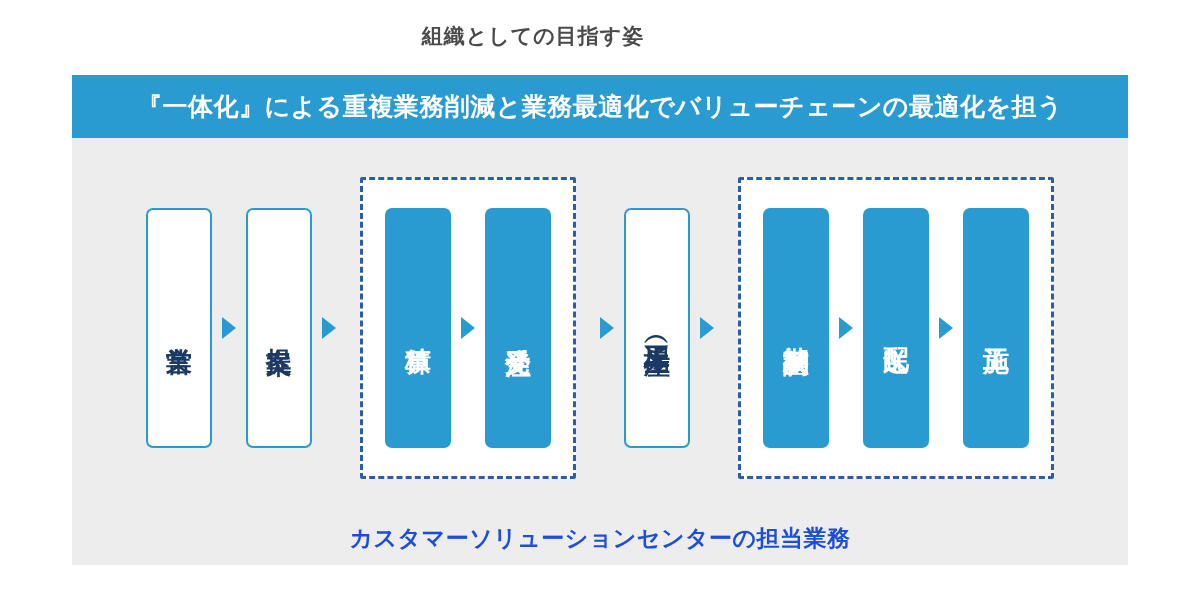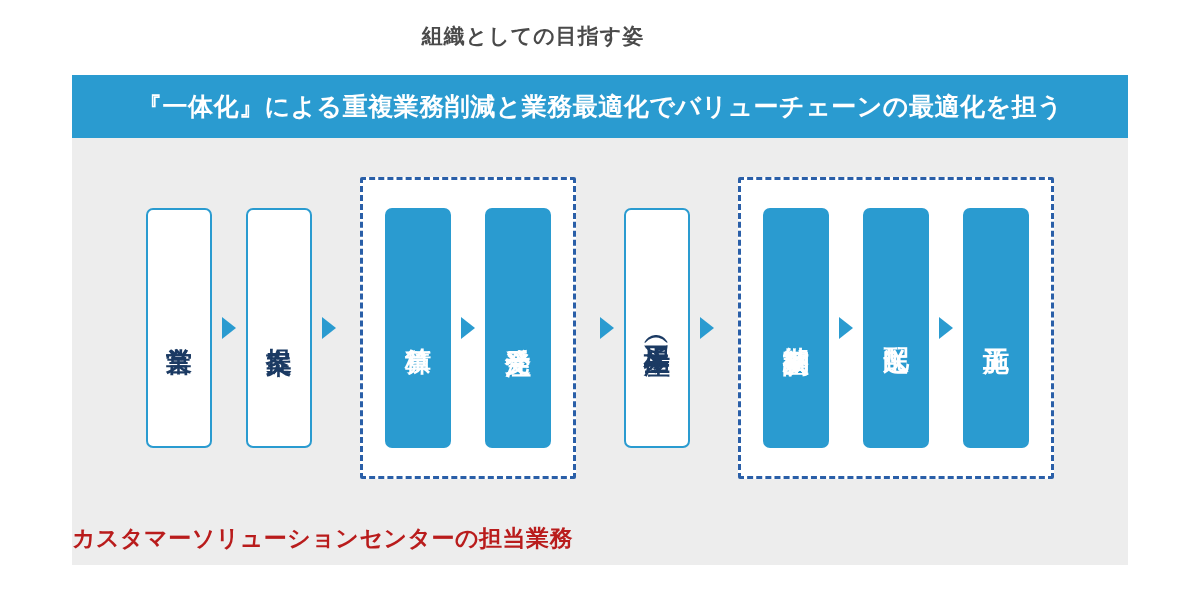--- a/index.html
+++ b/index.html
@@ -133,24 +133,24 @@
   }
 
   .gap { flex: 0 0 auto; width: 14px; }
 
   
   .caption {
     position: absolute;
     left: 0;
     top: 448px;
     width: 1056px;
-    text-align: left;
+    text-align: center;
     font-size: 23px;
     font-weight: bold;
-    color: #b91c1c;
+    color: #1d4ed8;
     letter-spacing: 0.5px;
   }
 </style>
 </head>
 <body>
 
 <div class="page-title">組織としての目指す姿</div>
 
 <div class="panel">
 

